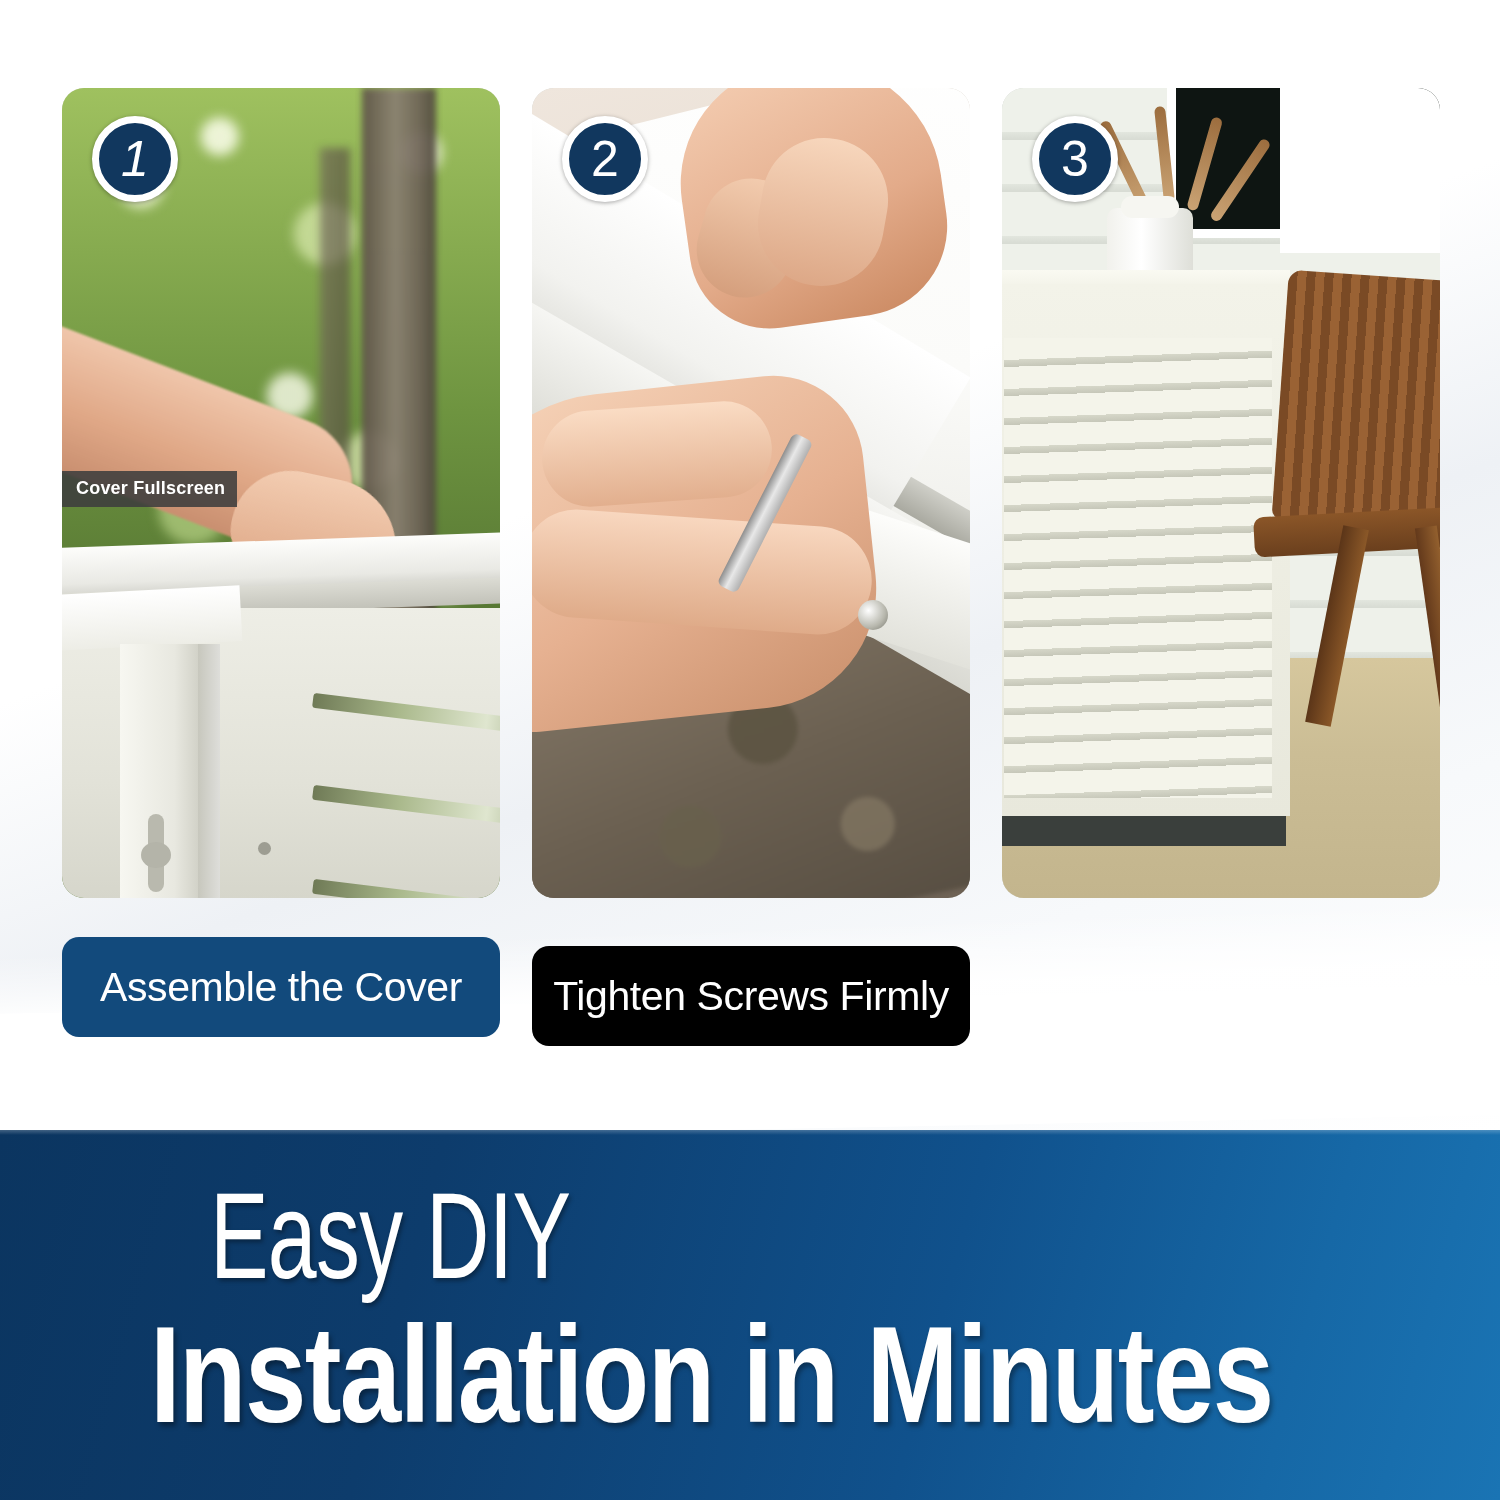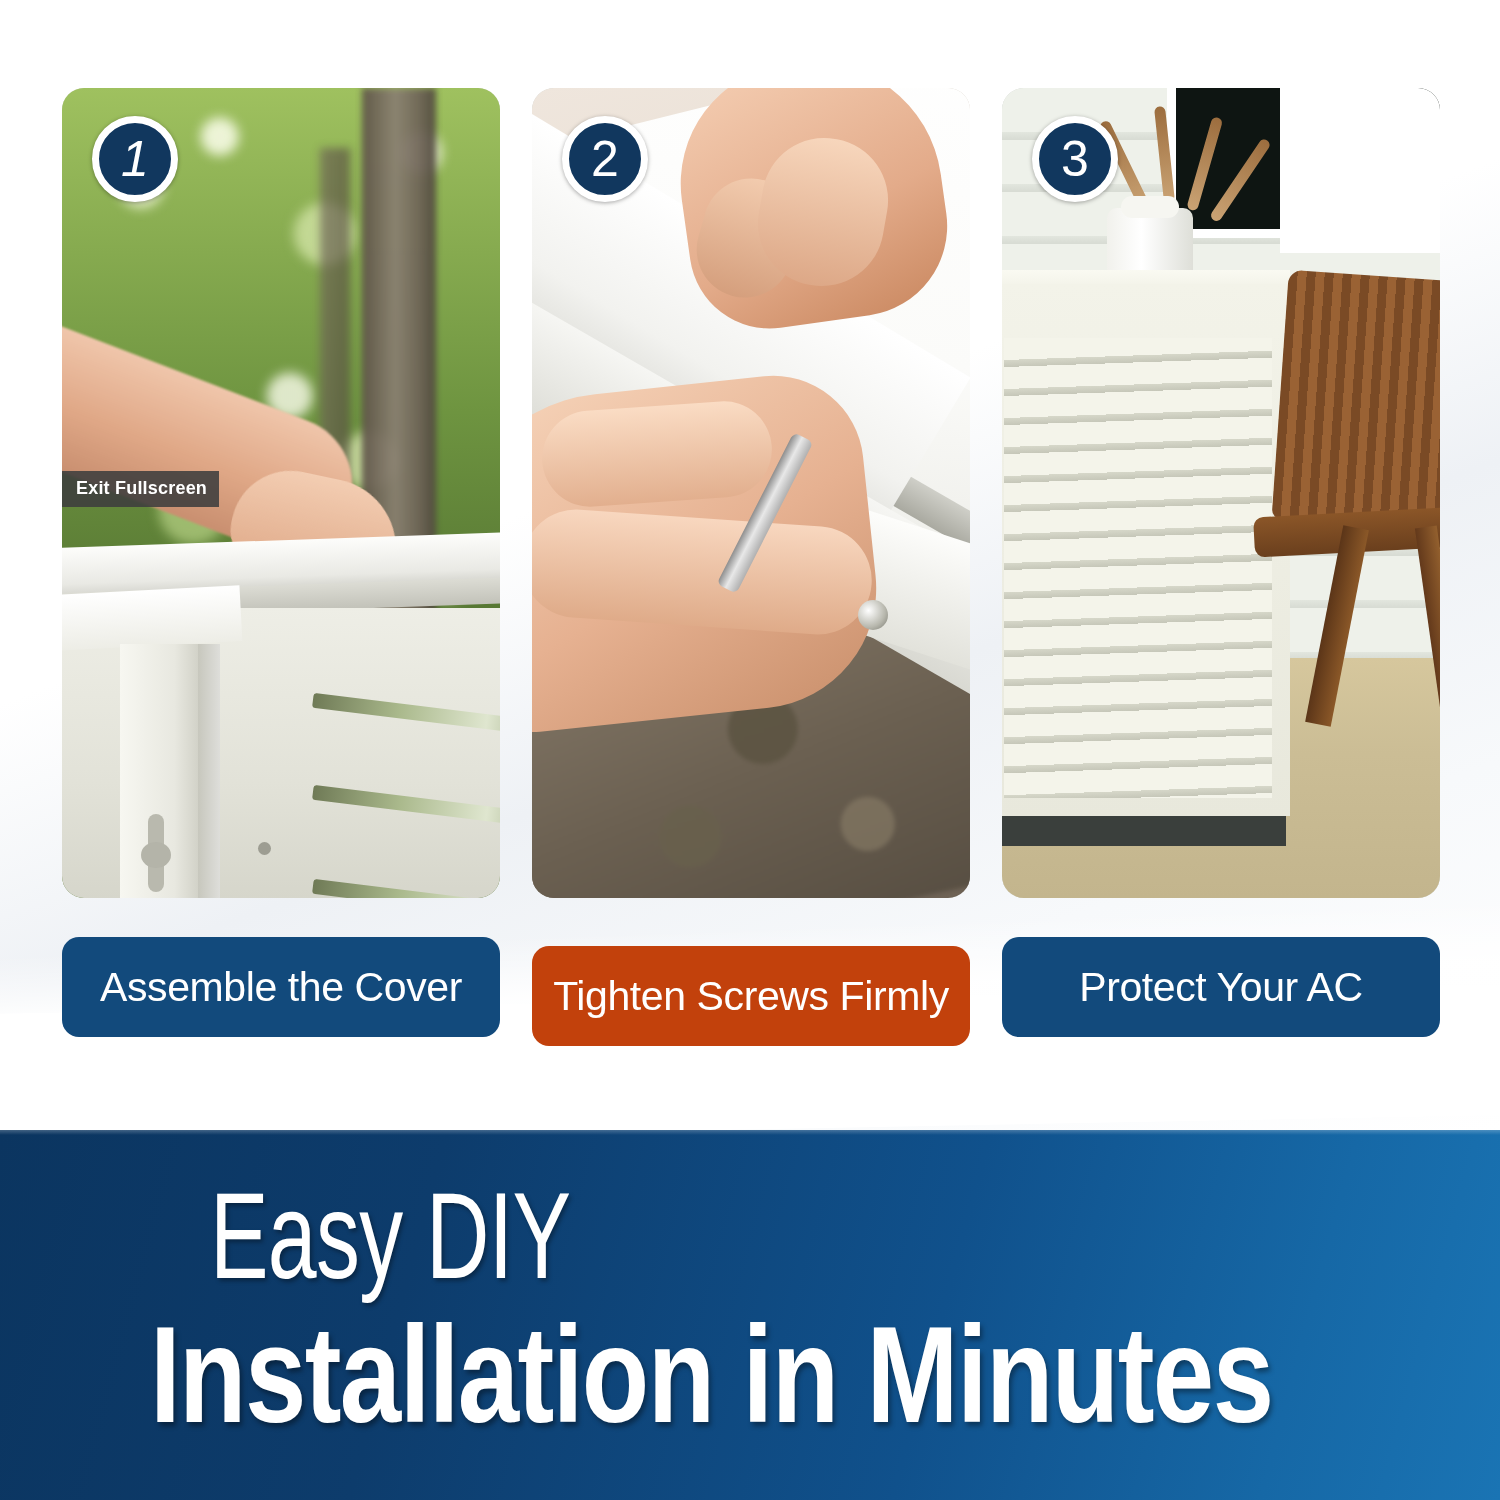--- a/index.html
+++ b/index.html
@@ -106,21 +106,21 @@
     border-radius: 17px;
     display: flex;
     align-items: center;
     justify-content: center;
     color: #ffffff;
     font-size: 41px;
     letter-spacing: -.4px;
     white-space: nowrap;
   }
   .caption.blue { background: #124a7c; }
-  .caption.gray { background: #c2410c; margin-top: 48px; }
+  .caption.gray { background: #000000; margin-top: 48px; }
 
   
   .p1-sky { position:absolute; inset:0; background:linear-gradient(180deg,#9fc15f 0%,#6e9440 40%,#4d6b2e 75%,#5e7f38 100%); }
   .p1-foliage { position:absolute; inset:0;
     background:
       radial-gradient(circle at 18% 12%, rgba(226,236,196,.95) 0 22px, transparent 24px),
       radial-gradient(circle at 36% 6%,  rgba(246,250,228,.9) 0 18px, transparent 20px),
       radial-gradient(circle at 60% 18%, rgba(205,224,160,.85) 0 30px, transparent 32px),
       radial-gradient(circle at 82% 8%,  rgba(238,244,214,.85) 0 20px, transparent 22px),
       radial-gradient(circle at 10% 40%, rgba(232,240,206,.8) 0 26px, transparent 28px),
@@ -324,21 +324,21 @@
         <div class="p1-capL"></div>
         <div class="p1-stile"></div>
         <div class="p1-stile2"></div>
         <div class="p1-latch"></div>
         <div class="p1-screw"></div>
         <div class="p1-louver p1-lv1"></div>
         <div class="p1-louver p1-lv2"></div>
         <div class="p1-louver p1-lv3"></div>
 
         <div class="badge">1</div>
-        <div class="exit-fs">Exit Fullscreen</div>
+        <div class="exit-fs">Cover Fullscreen</div>
       </div>
       <div class="caption blue">Assemble the Cover</div>
     </div>
 
     <div class="step">
       <div class="photo">
         <div class="p2-bg"></div>
         <div class="p2-soil"></div>
         <div class="p2-whiteR"></div>
         <div class="p2-rail"></div>
@@ -389,21 +389,20 @@
 
         <div class="p3-chair">
           <div class="p3-chairBack"></div>
           <div class="p3-chairSeat"></div>
           <div class="p3-leg1"></div>
           <div class="p3-leg2"></div>
         </div>
 
         <div class="badge upright">3</div>
       </div>
-      <div class="caption blue">Protect Your AC</div>
     </div>
 
   </div>
 
   <div class="banner">
     <div class="headline">
       <span class="hl-1">Easy DIY</span>
       <span class="hl-2">Installation in Minutes</span>
     </div>
   </div>

